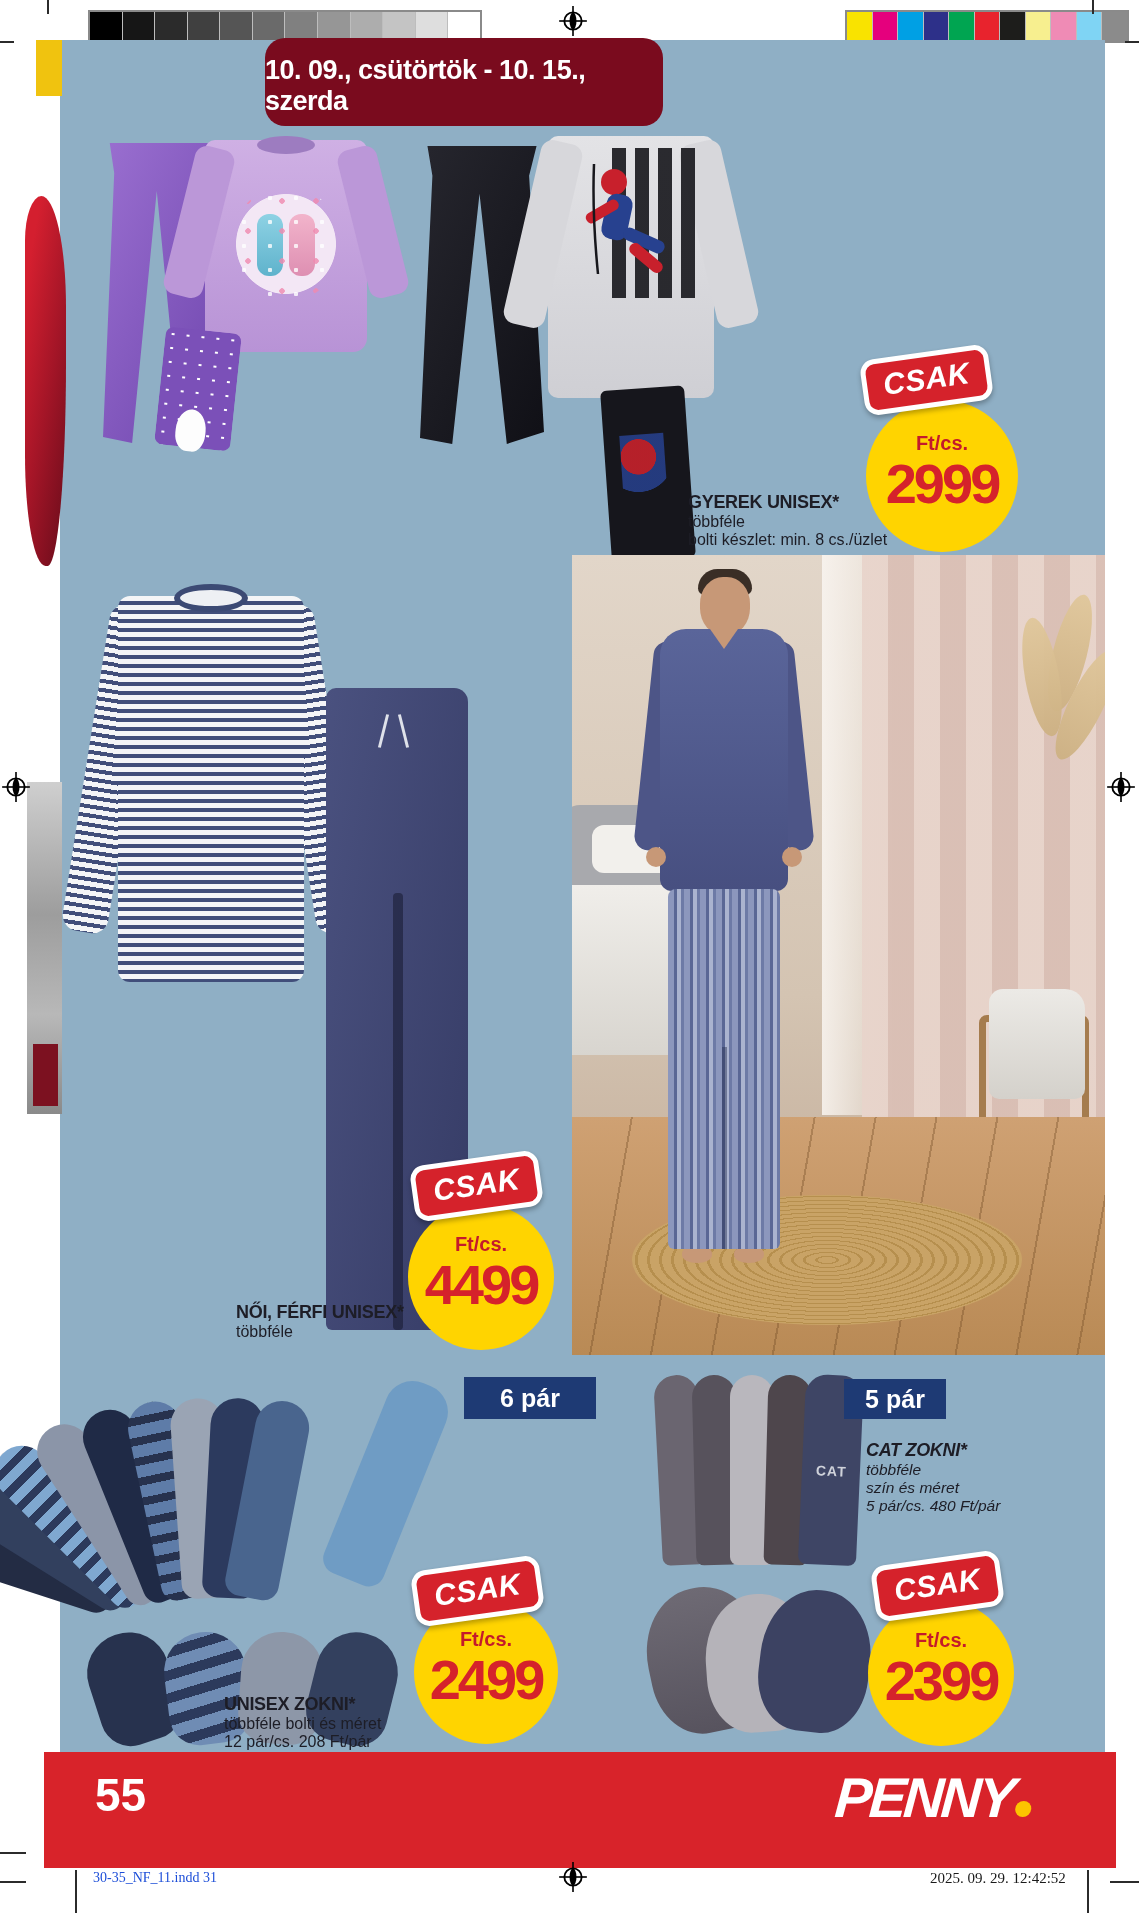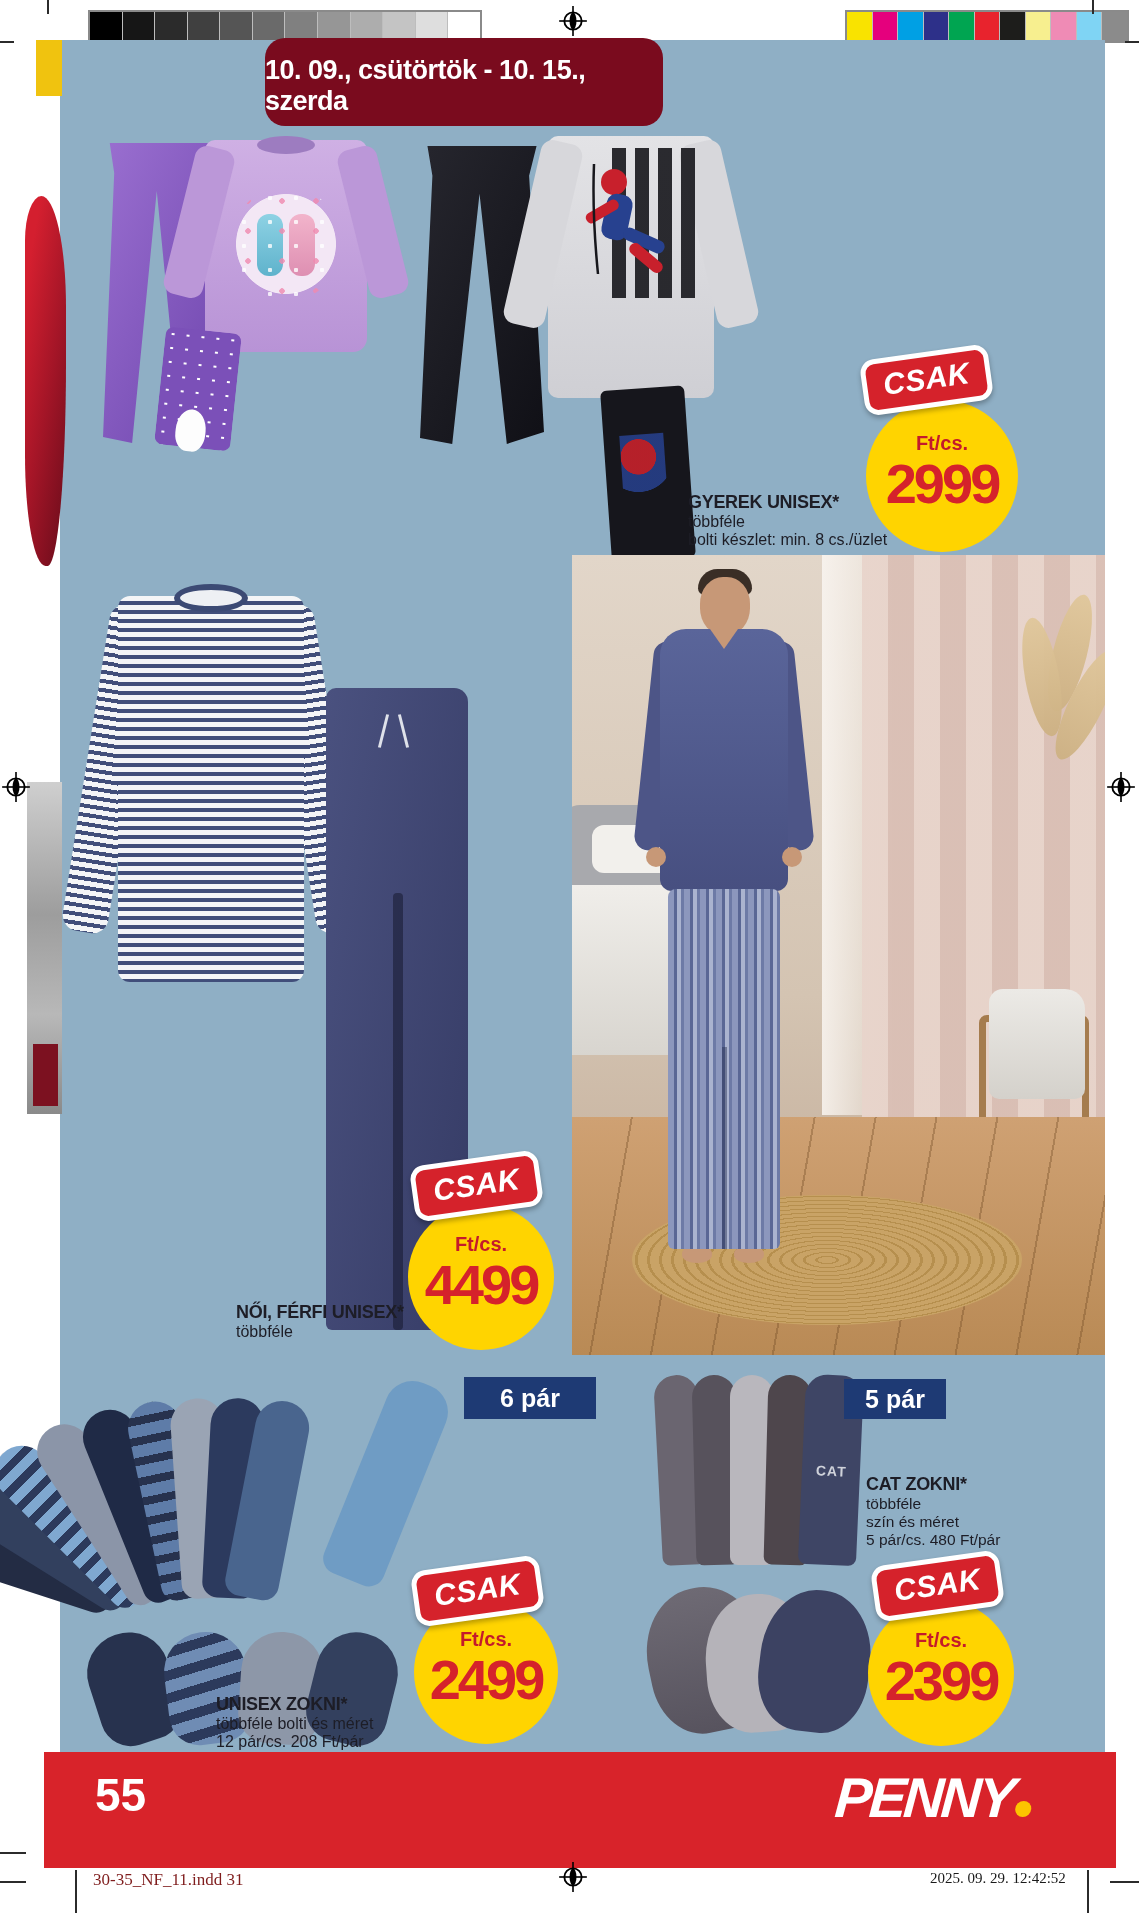--- a/index.html
+++ b/index.html
@@ -78,23 +78,23 @@
     background:#16161c; border-radius:6px; transform:rotate(-4deg); }
   .spider-legging .print { position:absolute; left:16px; top:46px; width:44px; height:74px;
     background:radial-gradient(circle at 40% 30%, #d2222c 0 30%, #27418f 31% 60%, transparent 61%); opacity:.85; }
 
   
   .ptext { position:absolute; color:#1d1d26; }
   .ptext .pname { font-weight:bold; font-size:18px; letter-spacing:-0.3px; }
   .ptext .pline { font-size:16px; line-height:1.15; }
   .text-kids { left:688px; top:492px; width:260px; }
   .text-adult { left:236px; top:1302px; width:220px; }
-  .text-cat { left:866px; top:1474px; width:235px; }
+  .text-cat { left:866px; top:1440px; width:235px;font-style:italic; }
   .text-cat .pline { font-size:15.5px; }
-  .text-unisex { left:216px; top:1694px; width:240px; }
+  .text-unisex { left:224px; top:1694px; width:240px; }
 
   
   .badge { position:absolute; }
   .csak-tag { position:absolute; background:#d5222b; color:#fff; border:5px solid #fff; border-radius:14px;
     font-weight:800; font-style:italic; font-size:30px; line-height:1; padding:7px 16px 9px 16px;
     transform:rotate(-8deg); box-shadow:0 3px 5px rgba(0,0,0,.28); z-index:2; letter-spacing:.5px; }
   .price-circle { position:absolute; background:#ffd400; border-radius:50%;
     display:flex; flex-direction:column; align-items:center; justify-content:center; z-index:1; }
   .price-circle .unit { color:#c41a2b; font-weight:bold; font-size:20px; margin-top:-8px; }
   .price-circle .price { color:#d5222b; font-weight:800; font-size:56px; letter-spacing:-3px; line-height:1.02; }
@@ -220,21 +220,21 @@
   .footer-bar { position:absolute; left:44px; top:1752px; width:1072px; height:116px; background:#d8232a; }
   .footer-page { position:absolute; left:51px; top:16px; color:#fff; font-weight:800; font-size:46px; }
   .footer-note { position:absolute; left:476px; top:16px; color:#fff; font-size:16.5px; line-height:1.3; }
   .penny-logo { position:absolute; left:791px; top:18px; color:#fff; font-weight:800; font-size:56px;
     font-style:italic; letter-spacing:-3px; transform:skewX(-4deg); line-height:1; }
   .penny-logo .dot { display:inline-block; width:16px; height:16px; background:#fcc400; border-radius:50%;
     margin-left:3px; }
 
   
   .file-info { position:absolute; left:93px; top:1870px; font-family:"Liberation Serif", serif;
-    font-size:17px; color:#7f1d1d; }
+    font-size:14px; color:#1d4ed8; }
   .timestamp { position:absolute; left:930px; top:1870px; font-family:"Liberation Serif", serif;
     font-size:15px; color:#1a1a1a; }
 </style>
 </head>
 <body>
 
 <div class="sheet">
 
   <div class="strip grayscale-strip">
       <div class="cell" style="background: rgb(0, 0, 0);"></div>

